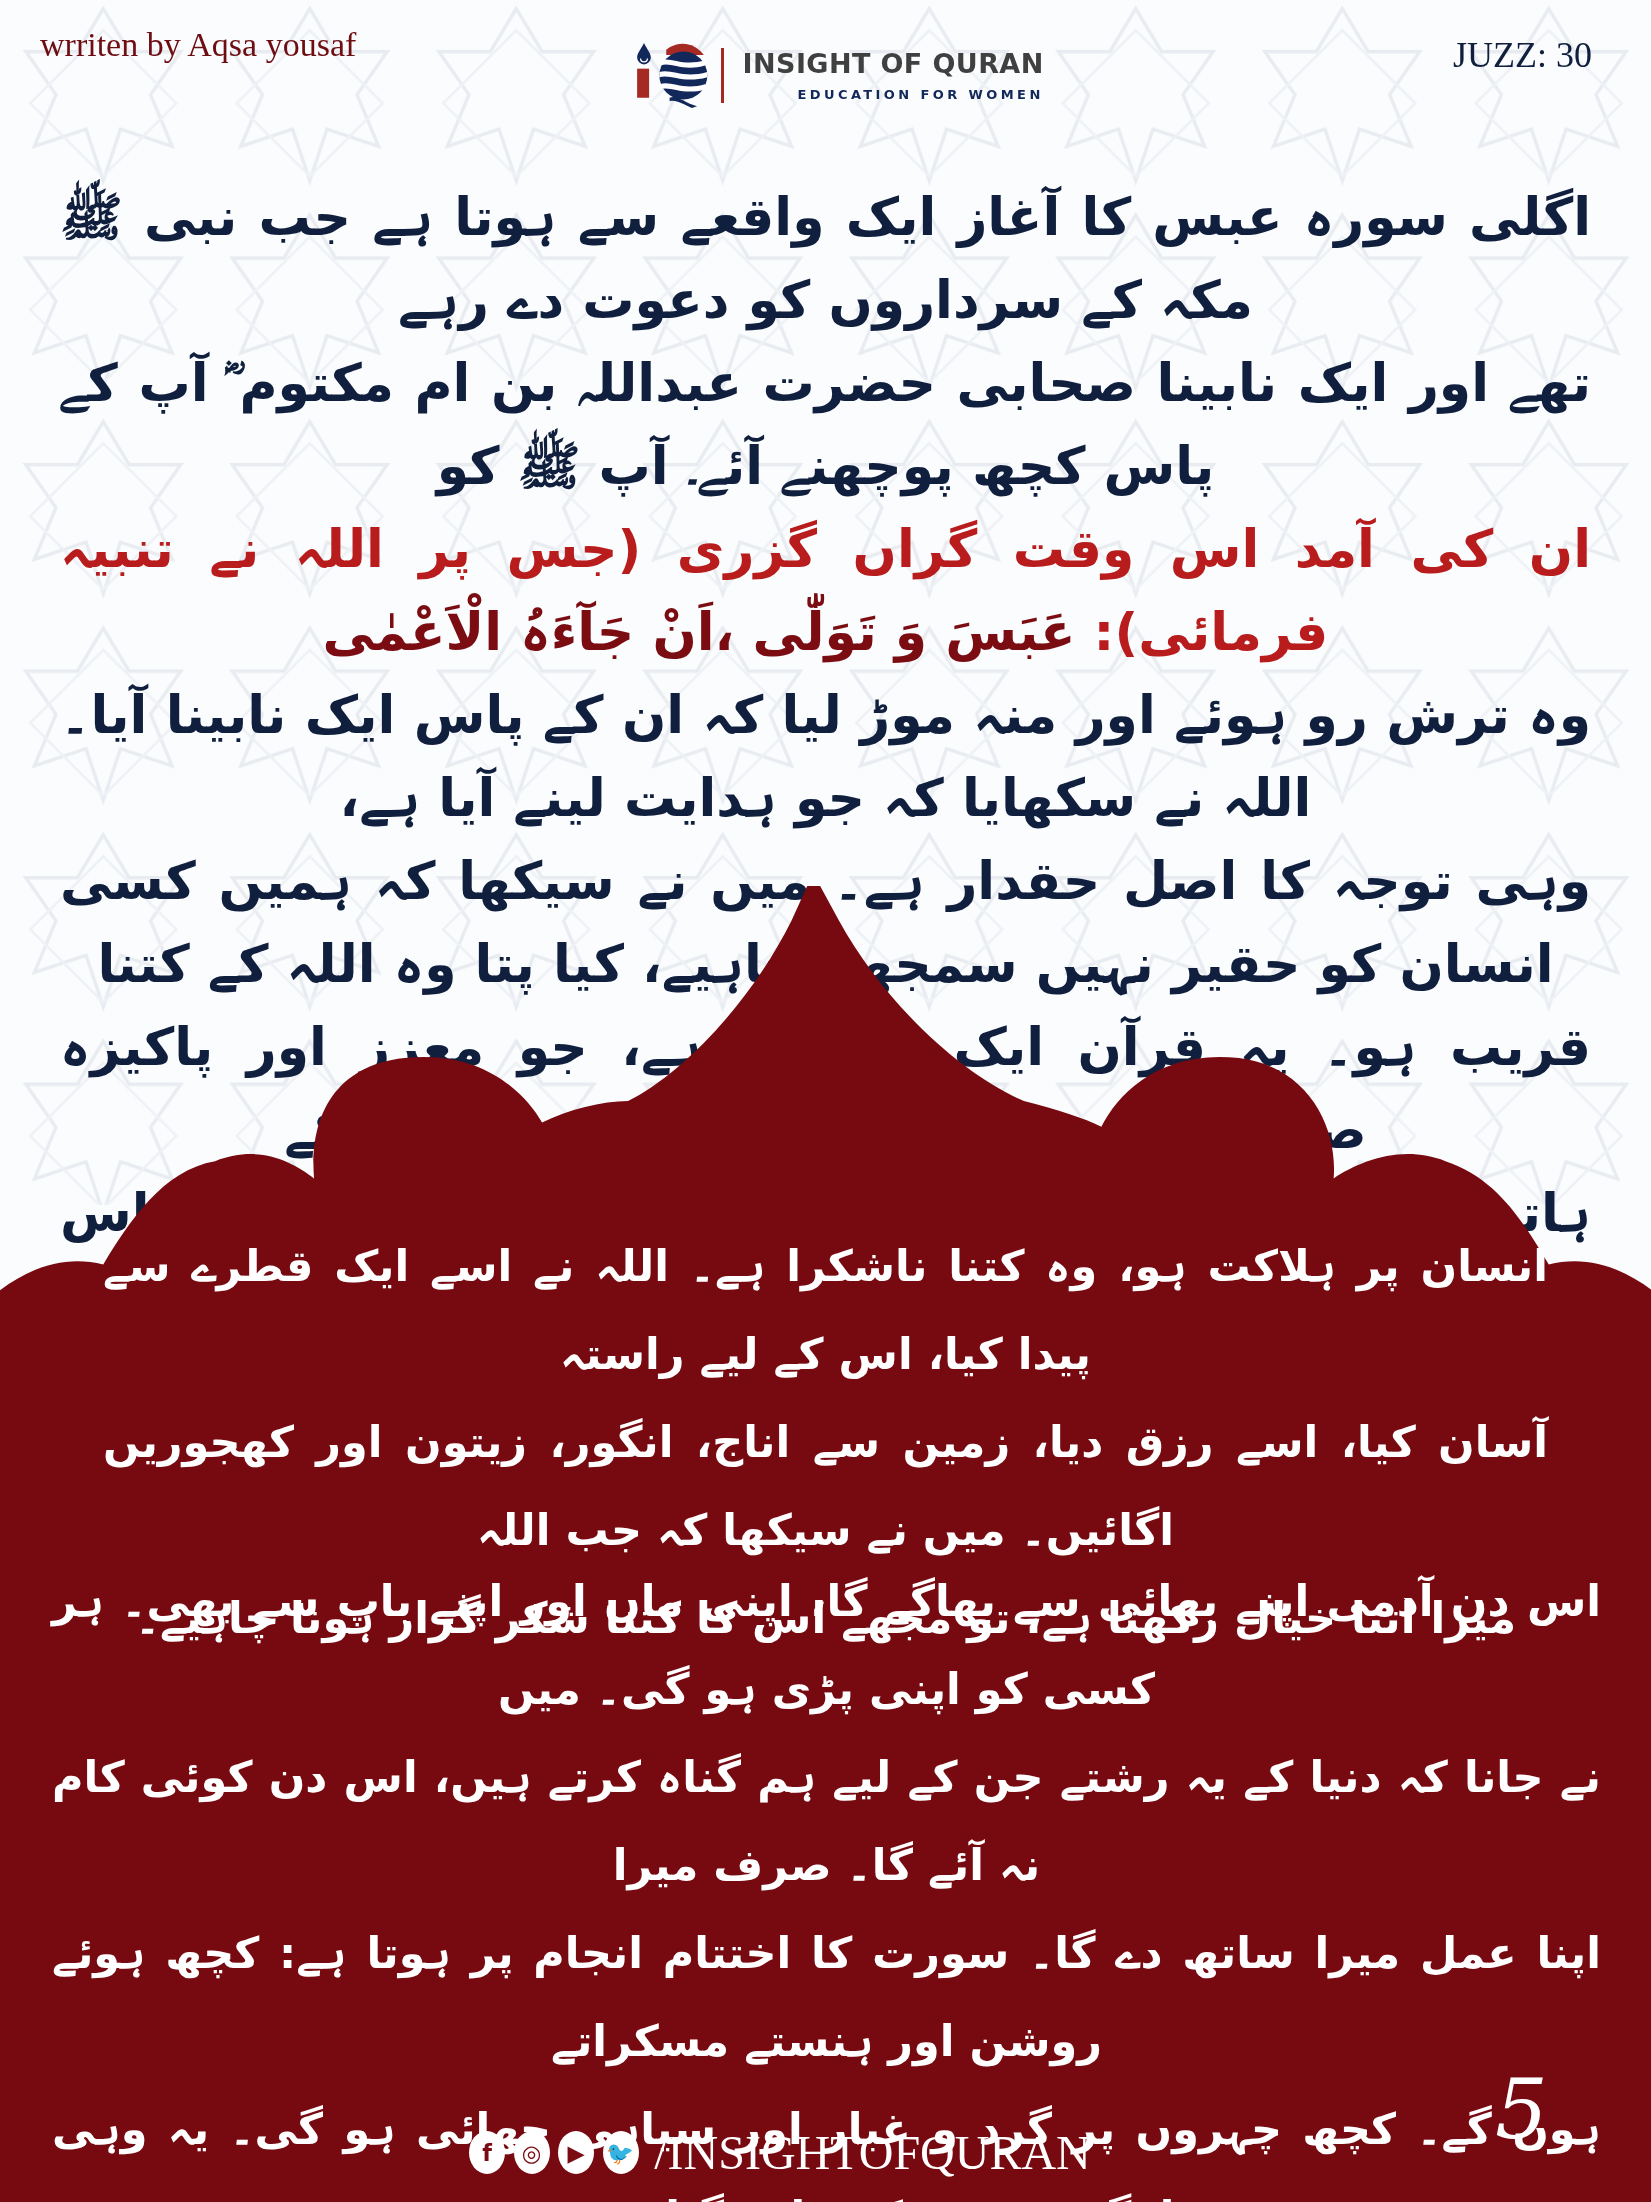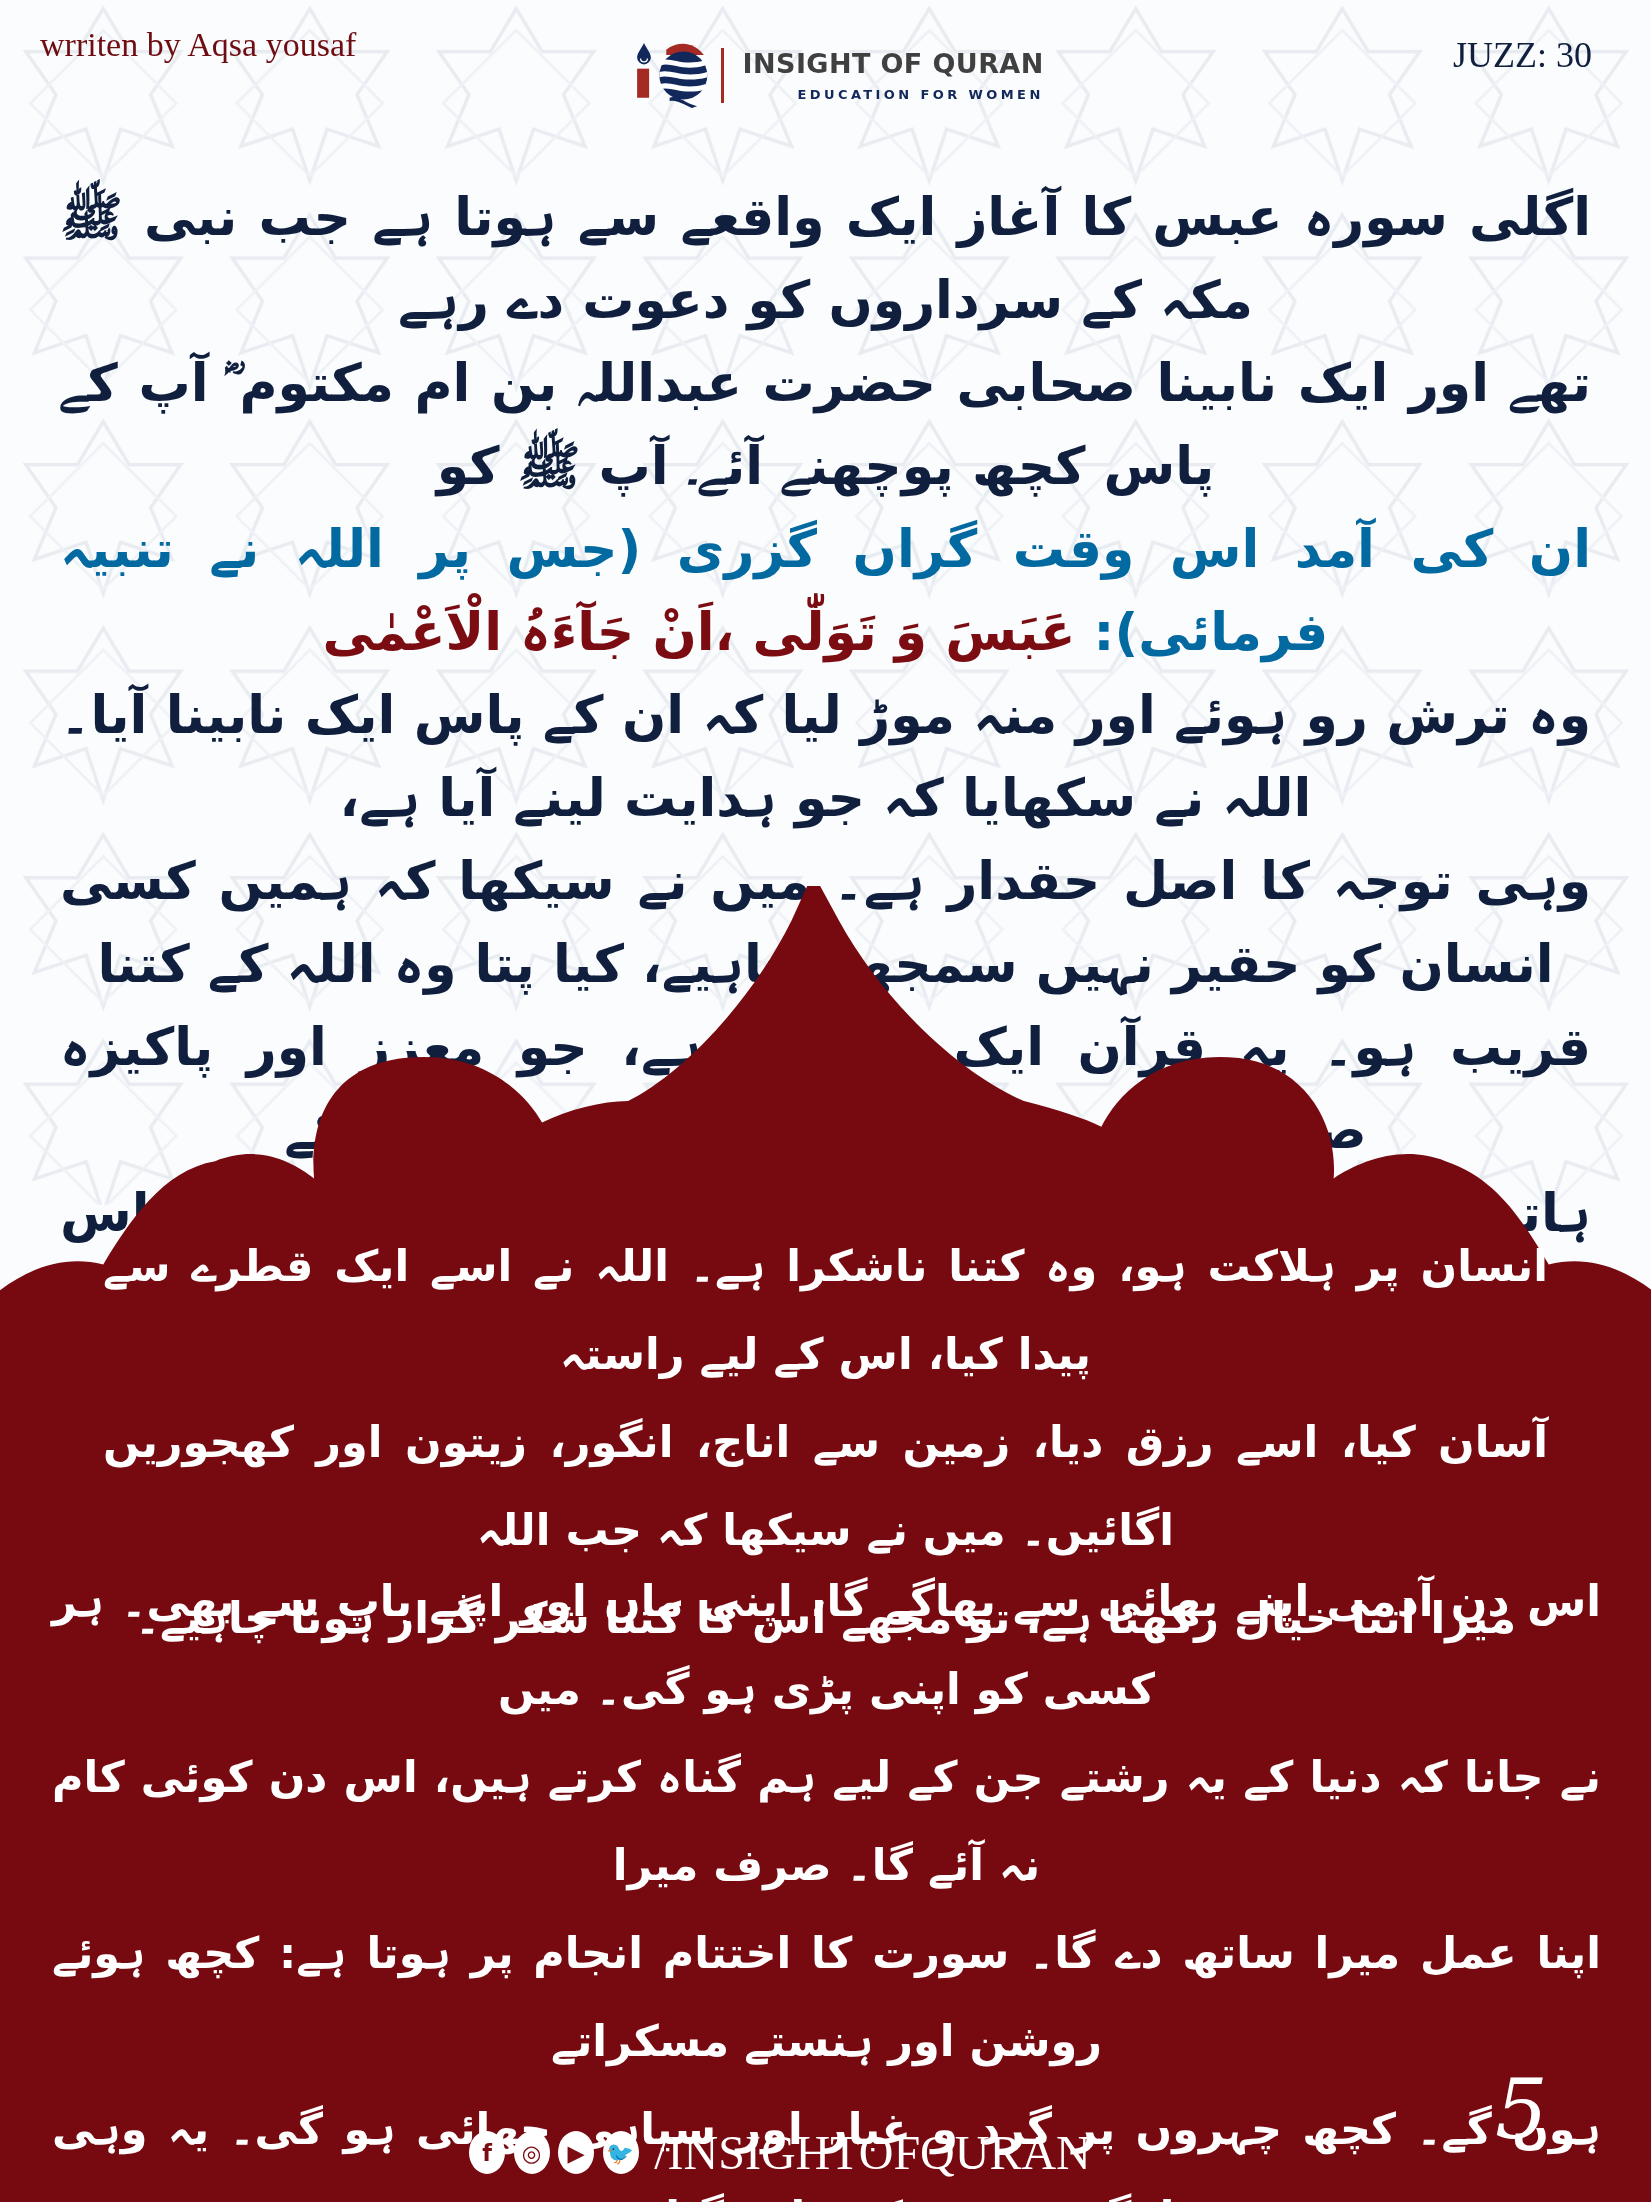--- a/index.html
+++ b/index.html
@@ -30,21 +30,21 @@
     color: #12275a; letter-spacing: 3.4px; margin-top: 8.6px; padding-left: 3.4px; text-align: right;
   }
   .urdu {
     font-family: "DejaVu Sans", sans-serif; direction: rtl; text-align: justify;
     text-align-last: center;
   }
   .top-text {
     position: absolute; left: 60px; top: 176px; width: 1531px;
     font-size: 52px; line-height: 83px; color: #0f1f3d; font-weight: bold;
   }
-  .top-text .black { color: #0369a1; }
+  .top-text .black { color: #b91c1c; }
   .top-text .arabic { color: #7a0c12; }
   .crown { position: absolute; left: 0; top: 886px; width: 1652px; height: 1316px; }
   .bottom-text {
     position: absolute; left: 52px; width: 1549px;
     font-size: 43px; line-height: 88px; color: #ffffff; font-weight: bold;
   }
   .bt1 { top: 1222px; left: 103px; width: 1445px; }
   .bt2 { top: 1557px; }
   .page-number {
     position: absolute; left: 1495px; top: 2061px;

